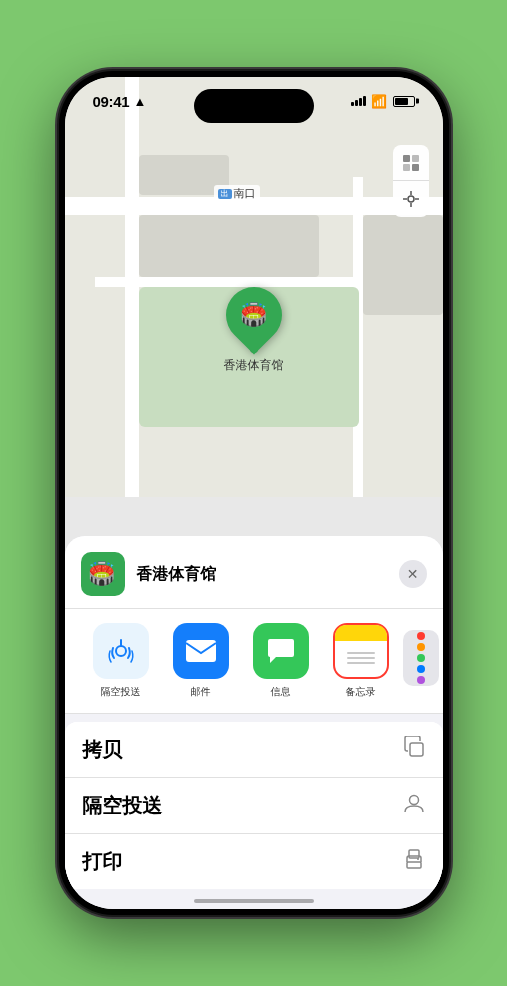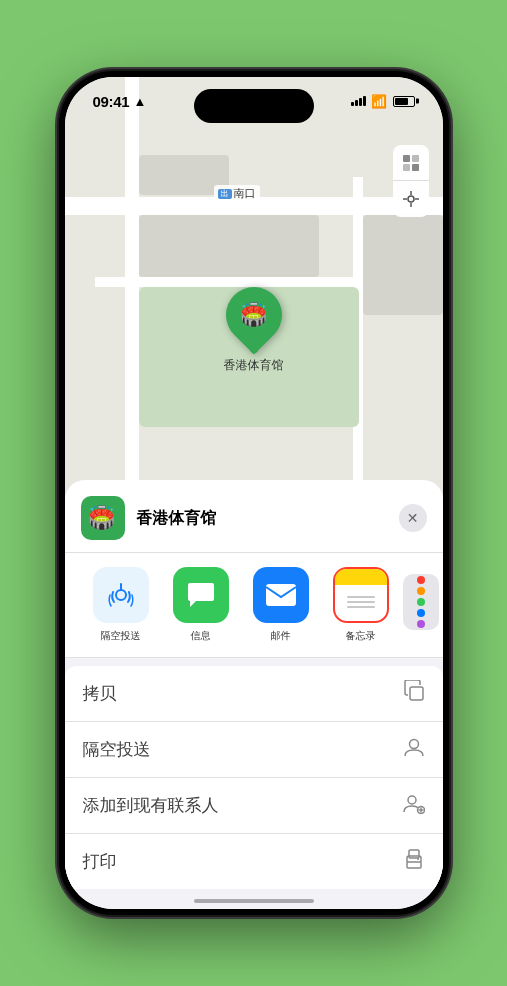--- a/index.html
+++ b/index.html
@@ -346,22 +346,23 @@
       justify-content: space-between;
       padding: 14px 18px;
       border-bottom: 0.5px solid #e0e0e0;
       cursor: pointer;
       background: #fff;
     }
     .action-row:last-child {
       border-bottom: none;
     }
     .action-text {
-      font-size: 17px;
-      color: #404040;
+      font-size: 20px;
+      color: #000000;
+      font-weight: bold;
     }
     .action-icon {
       font-size: 20px;
       color: #888;
     }
     
     .home-indicator {
       position: absolute;
       bottom: 6px;
       left: 50%;
@@ -500,36 +501,36 @@
               <path d="M8 22 Q5 18 7 12" stroke="#147efb" stroke-width="2" fill="none" stroke-linecap="round"></path>
               <path d="M22 22 Q25 18 23 12" stroke="#147efb" stroke-width="2" fill="none" stroke-linecap="round"></path>
               <path d="M5 26 Q2 21 4 15" stroke="#147efb" stroke-width="1.5" fill="none" stroke-linecap="round"></path>
               <path d="M25 26 Q28 21 26 15" stroke="#147efb" stroke-width="1.5" fill="none" stroke-linecap="round"></path>
             </svg>
           </div>
           <span class="share-label">隔空投送</span>
         </div>
 
         <div class="share-item">
-          <div class="share-icon-wrap message">
-            <svg width="30" height="28" viewBox="0 0 30 28">
-              <path d="M2 4 Q2 2 4 2 H26 Q28 2 28 4 V18 Q28 20 26 20 H10 L4 26 V20 H4 Q2 20 2 18 Z" fill="white"></path>
-            </svg>
-          </div>
-          <span class="share-label">信息</span>
-        </div>
-
-        <div class="share-item">
           <div class="share-icon-wrap mail">
             <svg width="32" height="24" viewBox="0 0 32 24">
               <rect x="1" y="1" width="30" height="22" rx="3" fill="white" stroke="none"></rect>
               <path d="M1 4 L16 14 L31 4" stroke="#147efb" stroke-width="2" fill="none"></path>
             </svg>
           </div>
           <span class="share-label">邮件</span>
+        </div>
+
+        <div class="share-item">
+          <div class="share-icon-wrap message">
+            <svg width="30" height="28" viewBox="0 0 30 28">
+              <path d="M2 4 Q2 2 4 2 H26 Q28 2 28 4 V18 Q28 20 26 20 H10 L4 26 V20 H4 Q2 20 2 18 Z" fill="white"></path>
+            </svg>
+          </div>
+          <span class="share-label">信息</span>
         </div>
 
         <div class="share-item">
           <div class="share-icon-wrap notes">
             <div class="notes-lines">
               <div class="notes-line"></div>
               <div class="notes-line"></div>
               <div class="notes-line"></div>
             </div>
           </div>
@@ -564,32 +565,20 @@
         <div class="action-row">
           <span class="action-text">隔空投送</span>
           <span class="action-icon">
             <svg width="22" height="22" viewBox="0 0 22 22" fill="none">
               <circle cx="11" cy="8" r="4.5" stroke="#888" stroke-width="1.5"></circle>
               <path d="M2 20 Q2 14 11 14 Q20 14 20 20" stroke="#888" stroke-width="1.5" fill="none"></path>
             </svg>
           </span>
         </div>
 
-        <div class="action-row">
-          <span class="action-text">添加到现有联系人</span>
-          <span class="action-icon">
-            <svg width="22" height="22" viewBox="0 0 22 22" fill="none">
-              <circle cx="9" cy="8" r="4" stroke="#888" stroke-width="1.5"></circle>
-              <path d="M1 20 Q1 14 9 14 Q13 14 15.5 16" stroke="#888" stroke-width="1.5" fill="none"></path>
-              <circle cx="18" cy="18" r="3.5" stroke="#888" stroke-width="1.5"></circle>
-              <line x1="18" y1="15.5" x2="18" y2="20.5" stroke="#888" stroke-width="1.5"></line>
-              <line x1="15.5" y1="18" x2="20.5" y2="18" stroke="#888" stroke-width="1.5"></line>
-            </svg>
-          </span>
-        </div>
 
 
         <div class="action-row" style="border-bottom:none;">
           <span class="action-text">打印</span>
           <span class="action-icon">
             <svg width="22" height="22" viewBox="0 0 22 22" fill="none">
               <rect x="4" y="14" width="14" height="6" rx="1" stroke="#888" stroke-width="1.5"></rect>
               <rect x="6" y="2" width="10" height="8" rx="1" stroke="#888" stroke-width="1.5"></rect>
               <path d="M4 14 V10 Q4 8 6 8 H16 Q18 8 18 10 V14" stroke="#888" stroke-width="1.5" fill="none"></path>
               <circle cx="15" cy="11" r="1" fill="#888"></circle>

